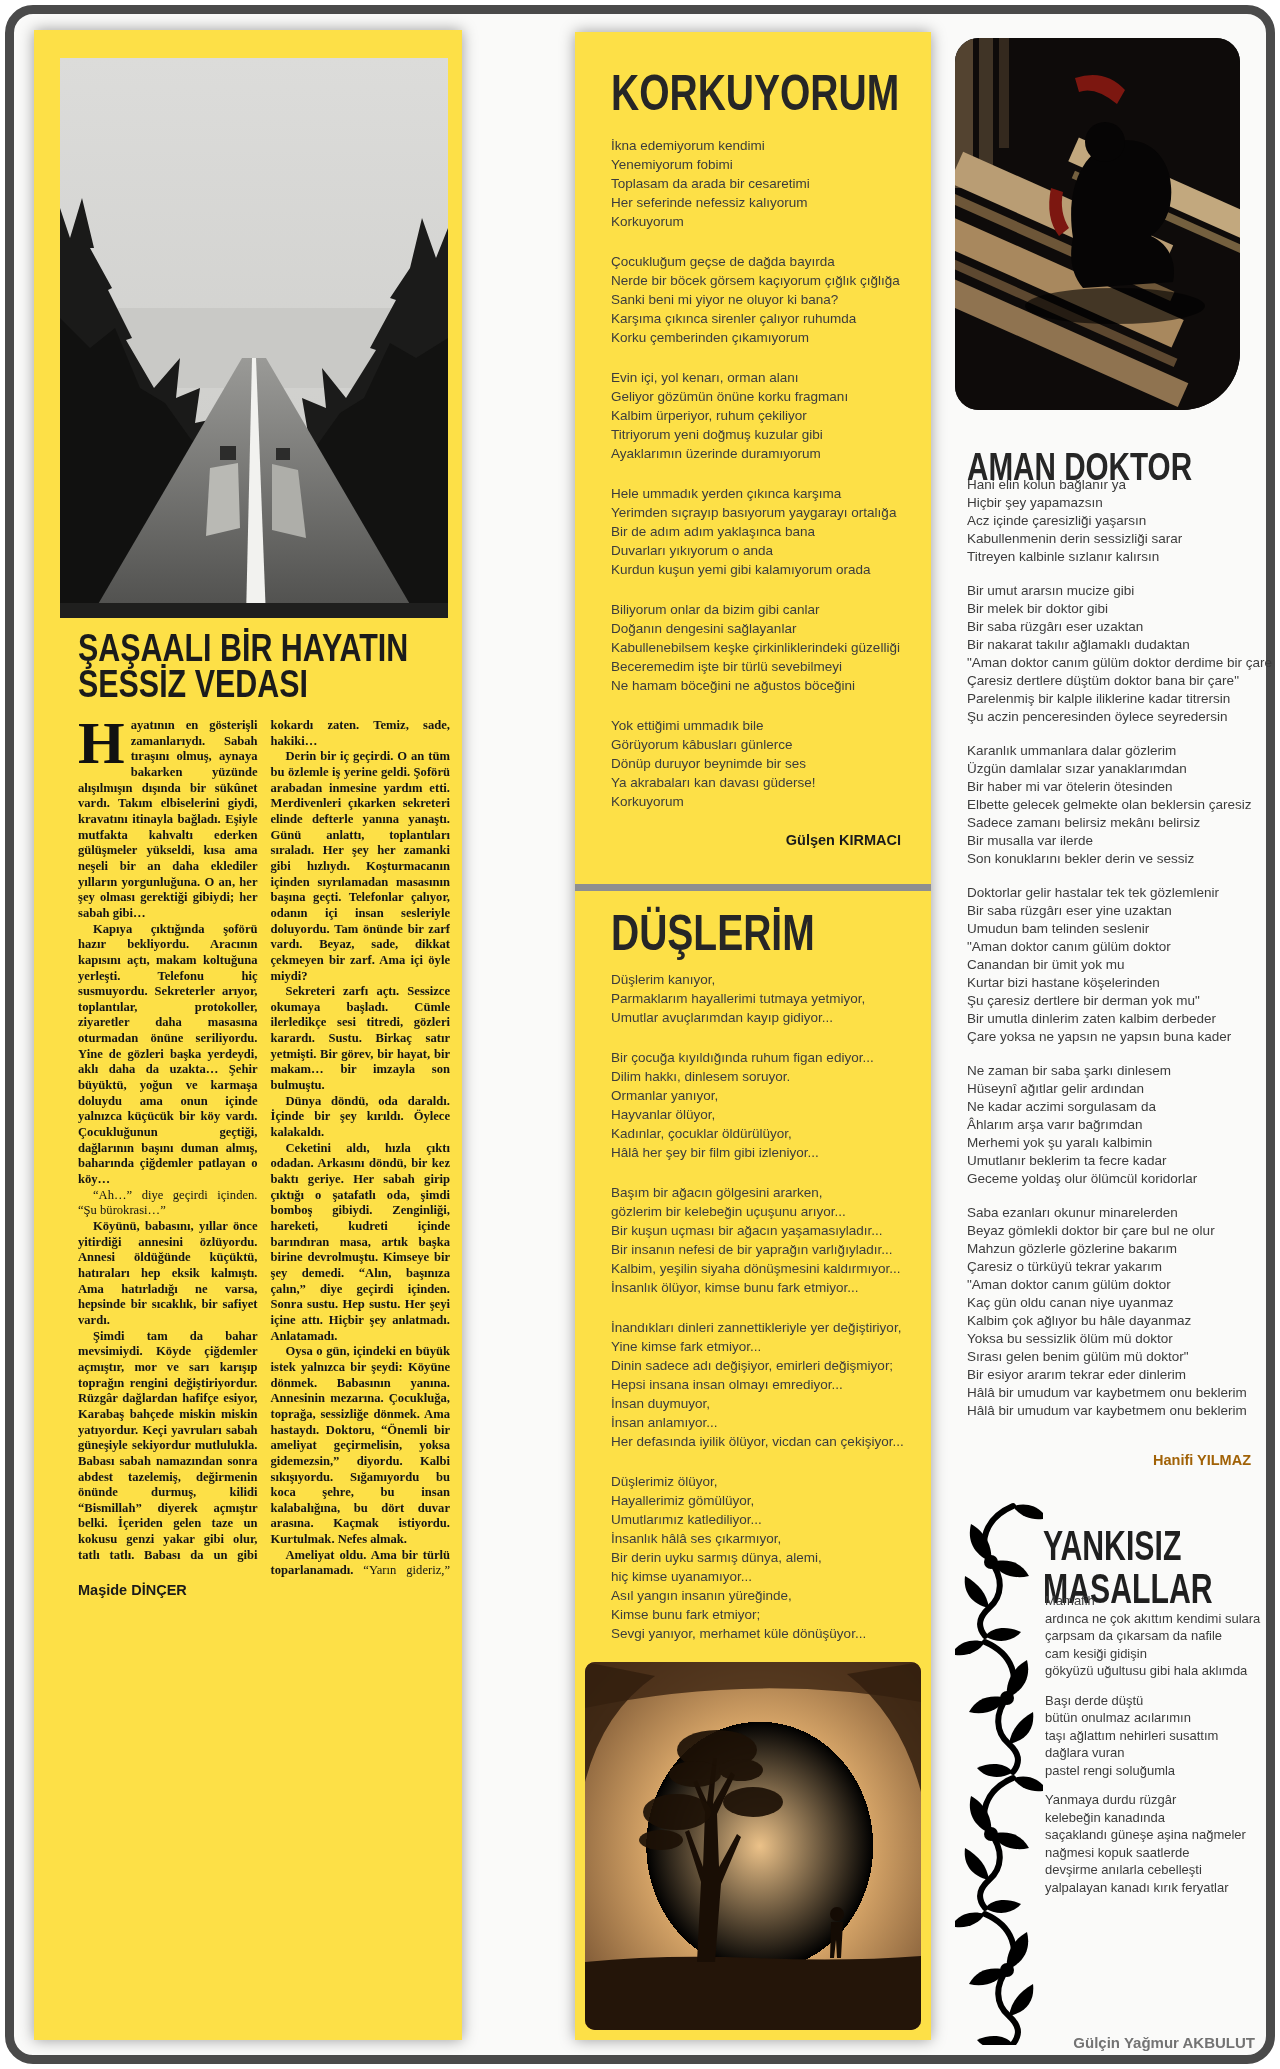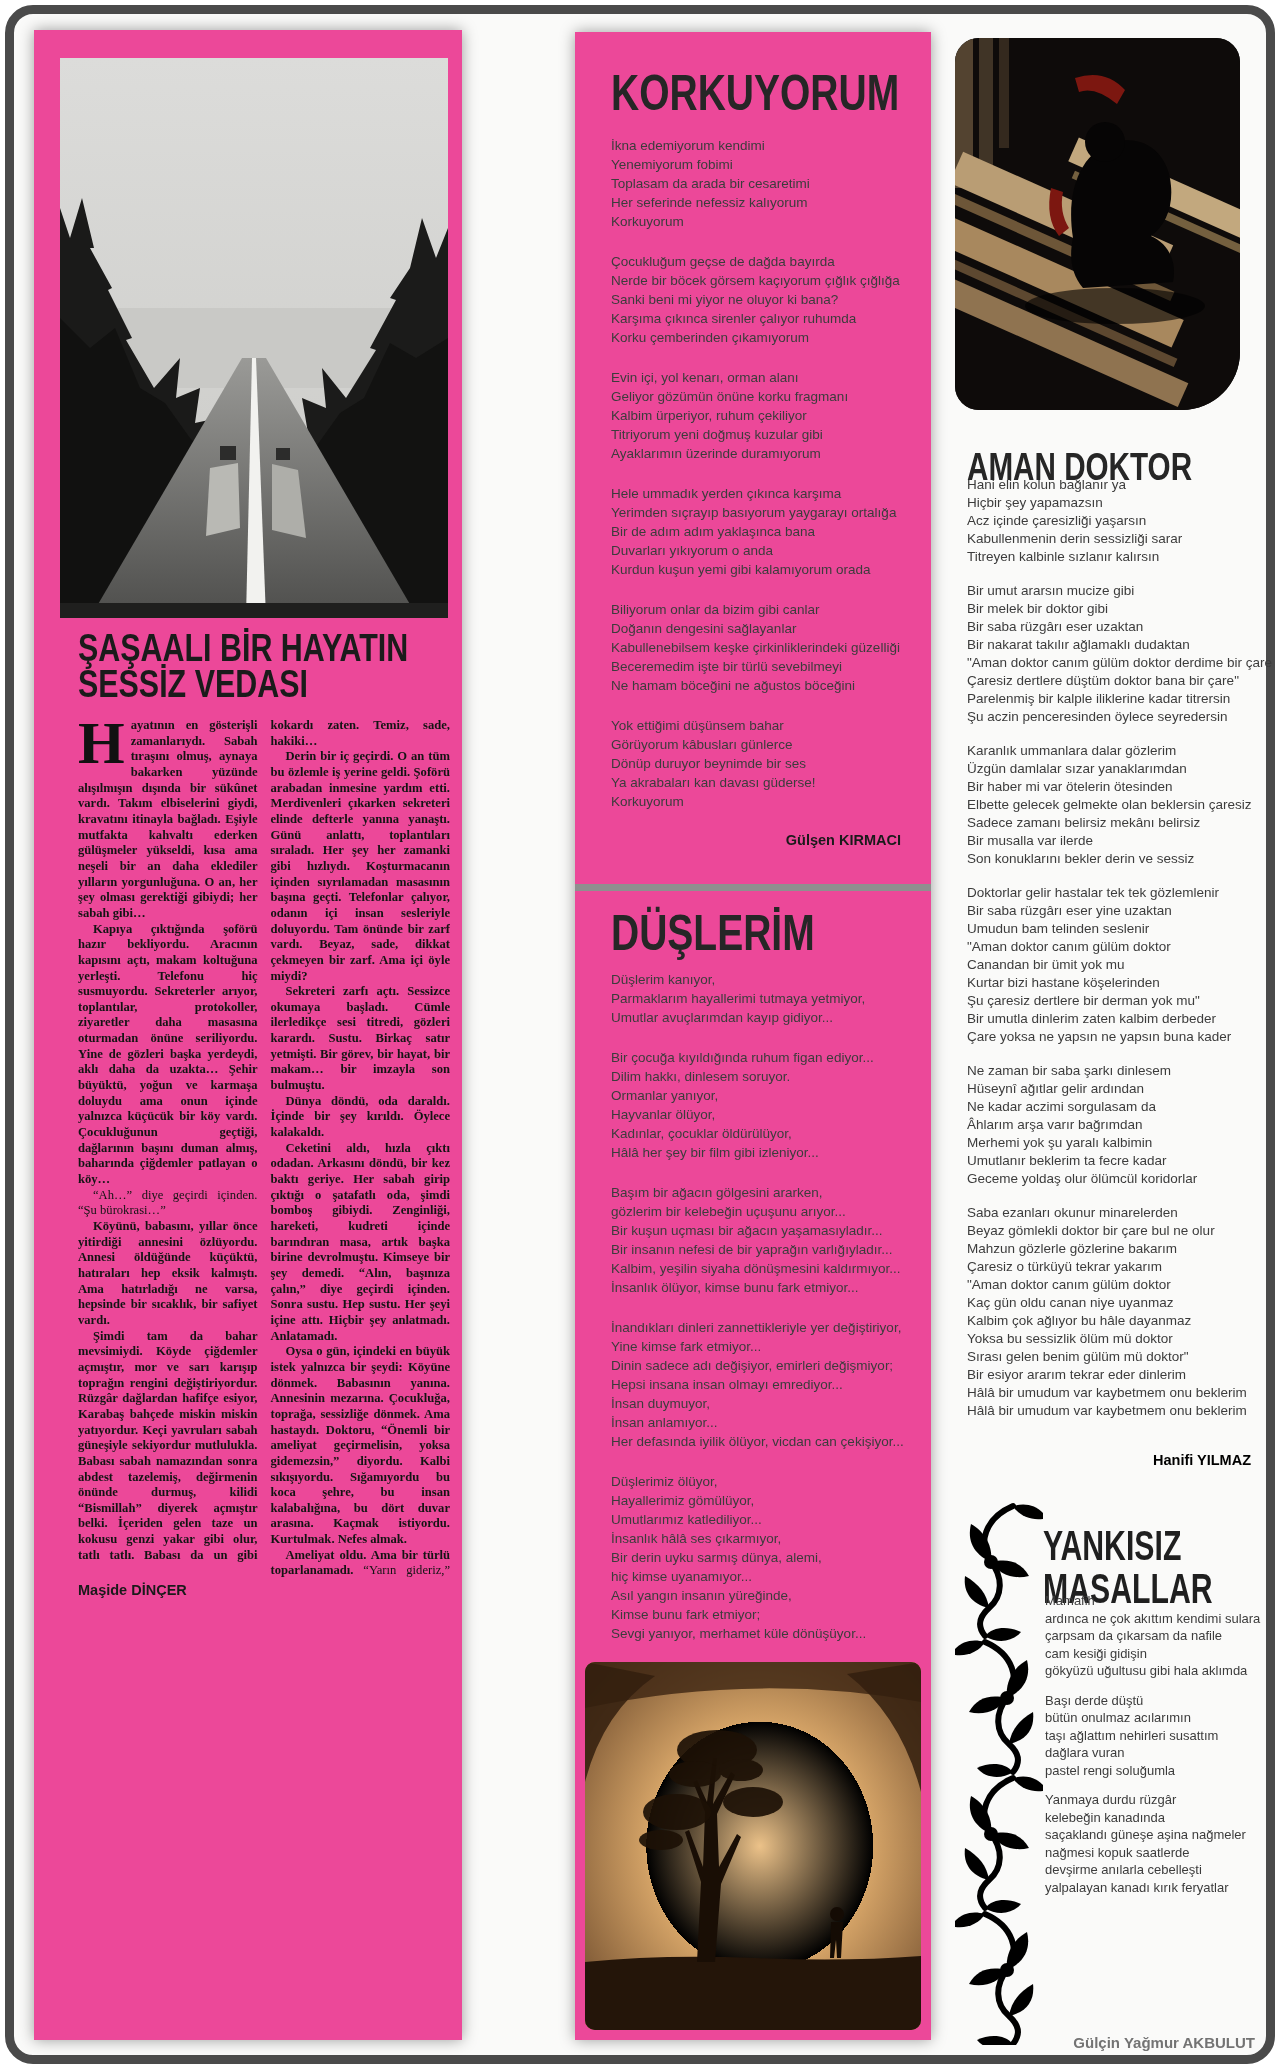--- a/index.html
+++ b/index.html
@@ -1,20 +1,20 @@
 <!DOCTYPE html>
 <html lang="tr"><head>
 <meta charset="utf-8">
 <style>
   html,body{margin:0;padding:0;background:#ffffff;}
   #stage{position:relative;width:1280px;height:2069px;background:#ffffff;overflow:hidden;
          font-family:"Liberation Sans",sans-serif;}
   #frame{position:absolute;left:5px;top:5px;right:5px;bottom:5px;border:9px solid #4a4a4a;
          border-radius:28px;background:#fafaf9;}
-  .card{position:absolute;background:#ec4899;box-shadow:0 0 14px rgba(0,0,0,.38);}
+  .card{position:absolute;background:#fde047;box-shadow:0 0 14px rgba(0,0,0,.38);}
   
   #left-card{left:34px;top:30px;width:428px;height:2010px;}
   #road-image{position:absolute;left:26px;top:28px;width:388px;height:560px;overflow:hidden;background:#d7d7d5;}
   #left-title{position:absolute;left:44px;top:600px;width:380px;color:#1b1b1b;
               font-weight:bold;font-size:39px;line-height:36px;letter-spacing:0px;}
   .cond{display:inline-block;transform:scaleX(.78);transform-origin:0 50%;white-space:nowrap;}
   .cond2{display:inline-block;transform:scaleX(.72);transform-origin:0 50%;white-space:nowrap;}
   #article{position:absolute;left:44px;top:688px;width:372px;height:862px;overflow:hidden;
            column-count:2;column-gap:13px;column-fill:auto;
            font-family:"Liberation Serif",serif;font-size:12.6px;line-height:15.65px;
@@ -37,21 +37,21 @@
   #tree-image{position:absolute;left:10px;bottom:10px;width:336px;height:368px;border-radius:10px;
               overflow:hidden;background:#caa06a;}
   
   #right-col{position:absolute;left:955px;top:30px;width:296px;height:2010px;margin-top:8px;}
   #man-image{position:absolute;left:0;top:0;width:285px;height:372px;overflow:hidden;background:#0d0b0a;
              border-radius:24px 24px 58px 24px;}
   #right-title{position:absolute;left:12px;top:384px;color:#262626;font-weight:bold;font-size:38px;line-height:40px;}
   #poem3-block{position:absolute;left:12px;top:438px;width:284px;}
   #poem3-block .pline{font-size:13.5px;line-height:18px;color:#3c3c3c;white-space:nowrap;}
   #poem3-block .stanza{margin-bottom:16px;}
-  #poem3-author{width:284px;text-align:right;font-weight:bold;font-size:14.5px;color:#000000;margin-top:-4px;}
+  #poem3-author{width:284px;text-align:right;font-weight:bold;font-size:14.5px;color:#a16207;margin-top:-4px;}
   #yankisiz{position:absolute;left:0;top:1458px;width:300px;height:552px;}
   #ornament{position:absolute;left:0;top:4px;width:88px;height:545px;}
   #yk-title{position:absolute;left:88px;top:0;color:#1f1f1f;font-weight:bold;font-size:42px;line-height:43px;}
   #yk-poem{position:absolute;left:90px;top:96px;width:212px;}
   #yk-poem .pline{font-size:13px;line-height:17.5px;color:#3c3c3c;white-space:nowrap;}
   #yk-poem .stanza{margin-bottom:12px;}
   #yk-author{position:absolute;left:0px;top:538px;width:300px;text-align:right;
              font-weight:bold;font-size:15px;color:#737373;}
 </style>
 </head>
@@ -148,21 +148,21 @@
             <div class="pline">Kurdun kuşun yemi gibi kalamıyorum orada</div>
           </div>
           <div class="stanza">
             <div class="pline">Biliyorum onlar da bizim gibi canlar</div>
             <div class="pline">Doğanın dengesini sağlayanlar</div>
             <div class="pline">Kabullenebilsem keşke çirkinliklerindeki güzelliği</div>
             <div class="pline">Beceremedim işte bir türlü sevebilmeyi</div>
             <div class="pline">Ne hamam böceğini ne ağustos böceğini</div>
           </div>
           <div class="stanza">
-            <div class="pline">Yok ettiğimi düşünsem bahar</div>
+            <div class="pline">Yok ettiğimi ummadık bile</div>
             <div class="pline">Görüyorum kâbusları günlerce</div>
             <div class="pline">Dönüp duruyor beynimde bir ses</div>
             <div class="pline">Ya akrabaları kan davası güderse!</div>
             <div class="pline">Korkuyorum</div>
           </div>
         </div>
       <div class="poem-author">Gülşen KIRMACI</div>
     </div>
     <div id="mid-divider"></div>
     <div id="poem2-block">

